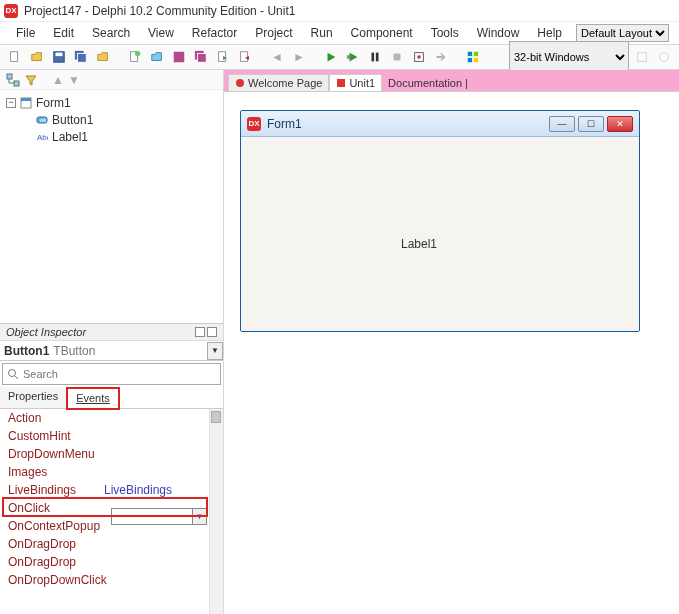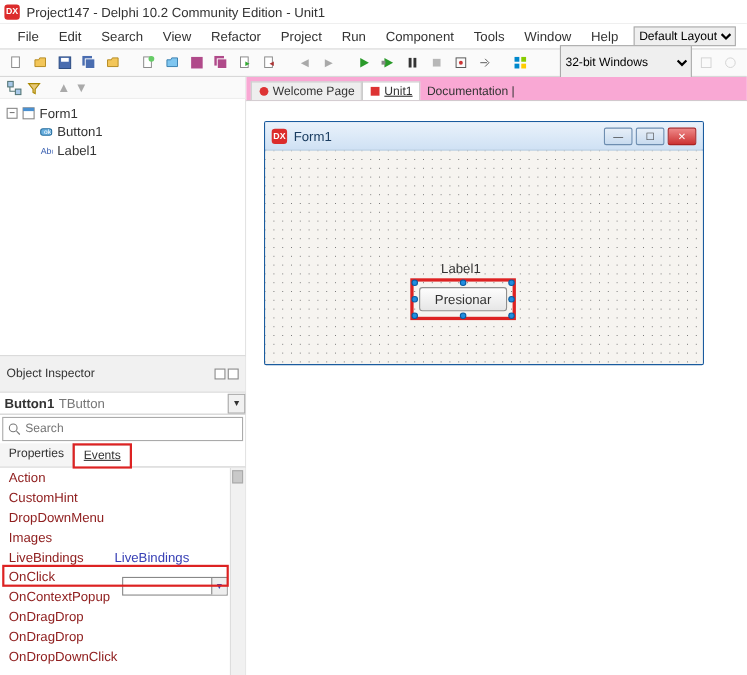--- a/index.html
+++ b/index.html
@@ -20,42 +20,42 @@
 .panel-hdr { height: 20px; display: flex; align-items: center; padding: 0 6px; background: #f1f1f1; border-bottom: 1px solid #ddd; font-size: 11px; }
 .pin { margin-left: auto; display: flex; gap: 2px; }
 .pin div { width: 10px; height: 10px; border: 1px solid #888; background: #fff; }
 .struct-tb { height: 20px; display: flex; align-items: center; gap: 4px; padding: 0 6px; background: #fafafa; border-bottom: 1px solid #eee; }
 .struct-ic { width: 14px; height: 14px; }
 .tree { flex: 0 0 auto; height: 234px; padding: 4px 6px; font-size: 12px; overflow: auto; border-bottom: 1px solid #ccc; }
 .tree-node { display: flex; align-items: center; gap: 4px; height: 17px; }
 .tree-indent1 { padding-left: 16px; }
 .expander { width: 10px; height: 10px; border: 1px solid #888; display: flex; align-items: center; justify-content: center; font-size: 9px; line-height: 1; background: #fff; }
 .node-ic { width: 12px; height: 12px; }
-.oi-hdr { height: 33px; }
+.oi-hdr { height: 17px; font-style: italic; }
 .oi-component { height: 20px; display: flex; align-items: center; border-bottom: 1px solid #ccc; }
 .oi-component .bold { font-weight: bold; padding: 0 4px; }
 .oi-component .cls { color: #777; }
 .oi-dd { margin-left: auto; width: 16px; height: 18px; border: 1px solid #aaa; background: #f1f1f1; display: flex; align-items: center; justify-content: center; font-size: 8px; }
 .search { height: 22px; display: flex; align-items: center; border: 1px solid #aaa; margin: 2px; padding: 0 4px; gap: 4px; }
 .search input { border: none; outline: none; flex: 1; font-size: 11px; }
 .tabs { display: flex; height: 22px; border-bottom: 1px solid #ccc; }
 .tab { padding: 3px 8px; font-size: 11px; border-right: 1px solid #ccc; background: #f5f5f5; cursor: pointer; }
 .tab.active { background: #fff; border-top: 1px solid #ccc; border-left: 1px solid #ccc; border-bottom: 1px solid #fff; position: relative; top: 1px; }
 .tab.highlight { outline: 2px solid #d22; outline-offset: -1px; text-decoration: underline; }
 .events { flex: 1; overflow: auto; position: relative; }
 .ev-row { display: flex; height: 18px; align-items: center; font-size: 12px; }
 .ev-name { width: 100px; padding-left: 8px; color: #902020; }
 .ev-val { flex: 1; color: #3840b5; padding-left: 4px; position: relative; }
 .ev-scroll { position: absolute; right: 0; top: 0; width: 14px; height: 100%; background: #f1f1f1; border-left: 1px solid #ddd; }
 .ev-thumb { position: absolute; right: 2px; top: 2px; width: 10px; height: 12px; background: #c9c9c9; border: 1px solid #aaa; }
 .highlight-row { position: absolute; border: 2px solid #d22; pointer-events: none; }
 .right { flex: 1; display: flex; flex-direction: column; background: #fff; }
 .doc-tabs { height: 22px; display: flex; align-items: flex-end; padding-left: 4px; background: #f9a8d4; border-bottom: 1px solid #ccc; gap: 0; }
 .doc-tab { padding: 2px 6px; font-size: 11px; border: 1px solid #ccc; border-bottom: none; background: #eee; display: flex; align-items: center; gap: 3px; }
-.doc-tab.active { background: #fff; text-decoration: underline; }
+.doc-tab.active { background: #fff; }
 .doc-tab .tic { width: 10px; height: 10px; }
 .design-area { flex: 1; padding: 18px 16px; background: #fff; }
 .form-win { width: 400px; height: 222px; border: 1px solid #1a5b9e; border-radius: 2px; overflow: hidden; background: #fff; box-shadow: 0 0 0 1px #87a9cc inset; }
 .form-tb { height: 26px; background: linear-gradient(#eaf2fb,#cfe1f4); display: flex; align-items: center; padding: 0 6px; gap: 6px; border-bottom: 1px solid #9cb9d8; }
 .form-ic { width: 14px; height: 14px; background: #dc2c2c; border-radius: 3px; color: #fff; font-size: 8px; display: flex; align-items: center; justify-content: center; font-weight: bold; }
 .form-title { font-size: 12px; color: #1a3c60; }
 .win-btns { margin-left: auto; display: flex; gap: 3px; }
 .wbtn { width: 26px; height: 16px; border: 1px solid #6d8db0; background: linear-gradient(#e7eff8,#c8dbef); border-radius: 2px; display: flex; align-items: center; justify-content: center; font-size: 9px; color: #333; }
 .wbtn.close { background: linear-gradient(#e88,#c33); color: #fff; border-color: #a22; }
 .form-body { position: relative; height: calc(100% - 26px); background-image: radial-gradient(#7a7a7a 0.6px, transparent 0.6px); background-size: 8px 8px; background-position: 4px 4px; background-color: #f6f4f0; }
@@ -364,29 +364,17 @@
           <div class="form-ic">DX</div>
           <span class="form-title">Form1</span>
           <div class="win-btns">
             <div class="wbtn">—</div>
             <div class="wbtn">☐</div>
             <div class="wbtn close">✕</div>
           </div>
         </div>
         <div class="form-body">
           <div class="lbl">Label1</div>
-          <div class="btn-wrap">
-            <div class="highlight-btn"></div>
-            <div class="dbtn">Presionar</div>
-            <div class="handle h-tl"></div>
-            <div class="handle h-tm"></div>
-            <div class="handle h-tr"></div>
-            <div class="handle h-ml"></div>
-            <div class="handle h-mr"></div>
-            <div class="handle h-bl"></div>
-            <div class="handle h-bm"></div>
-            <div class="handle h-br"></div>
-          </div>
         </div>
       </div>
     </div>
   </div>
 </div>
 
 </body></html>

